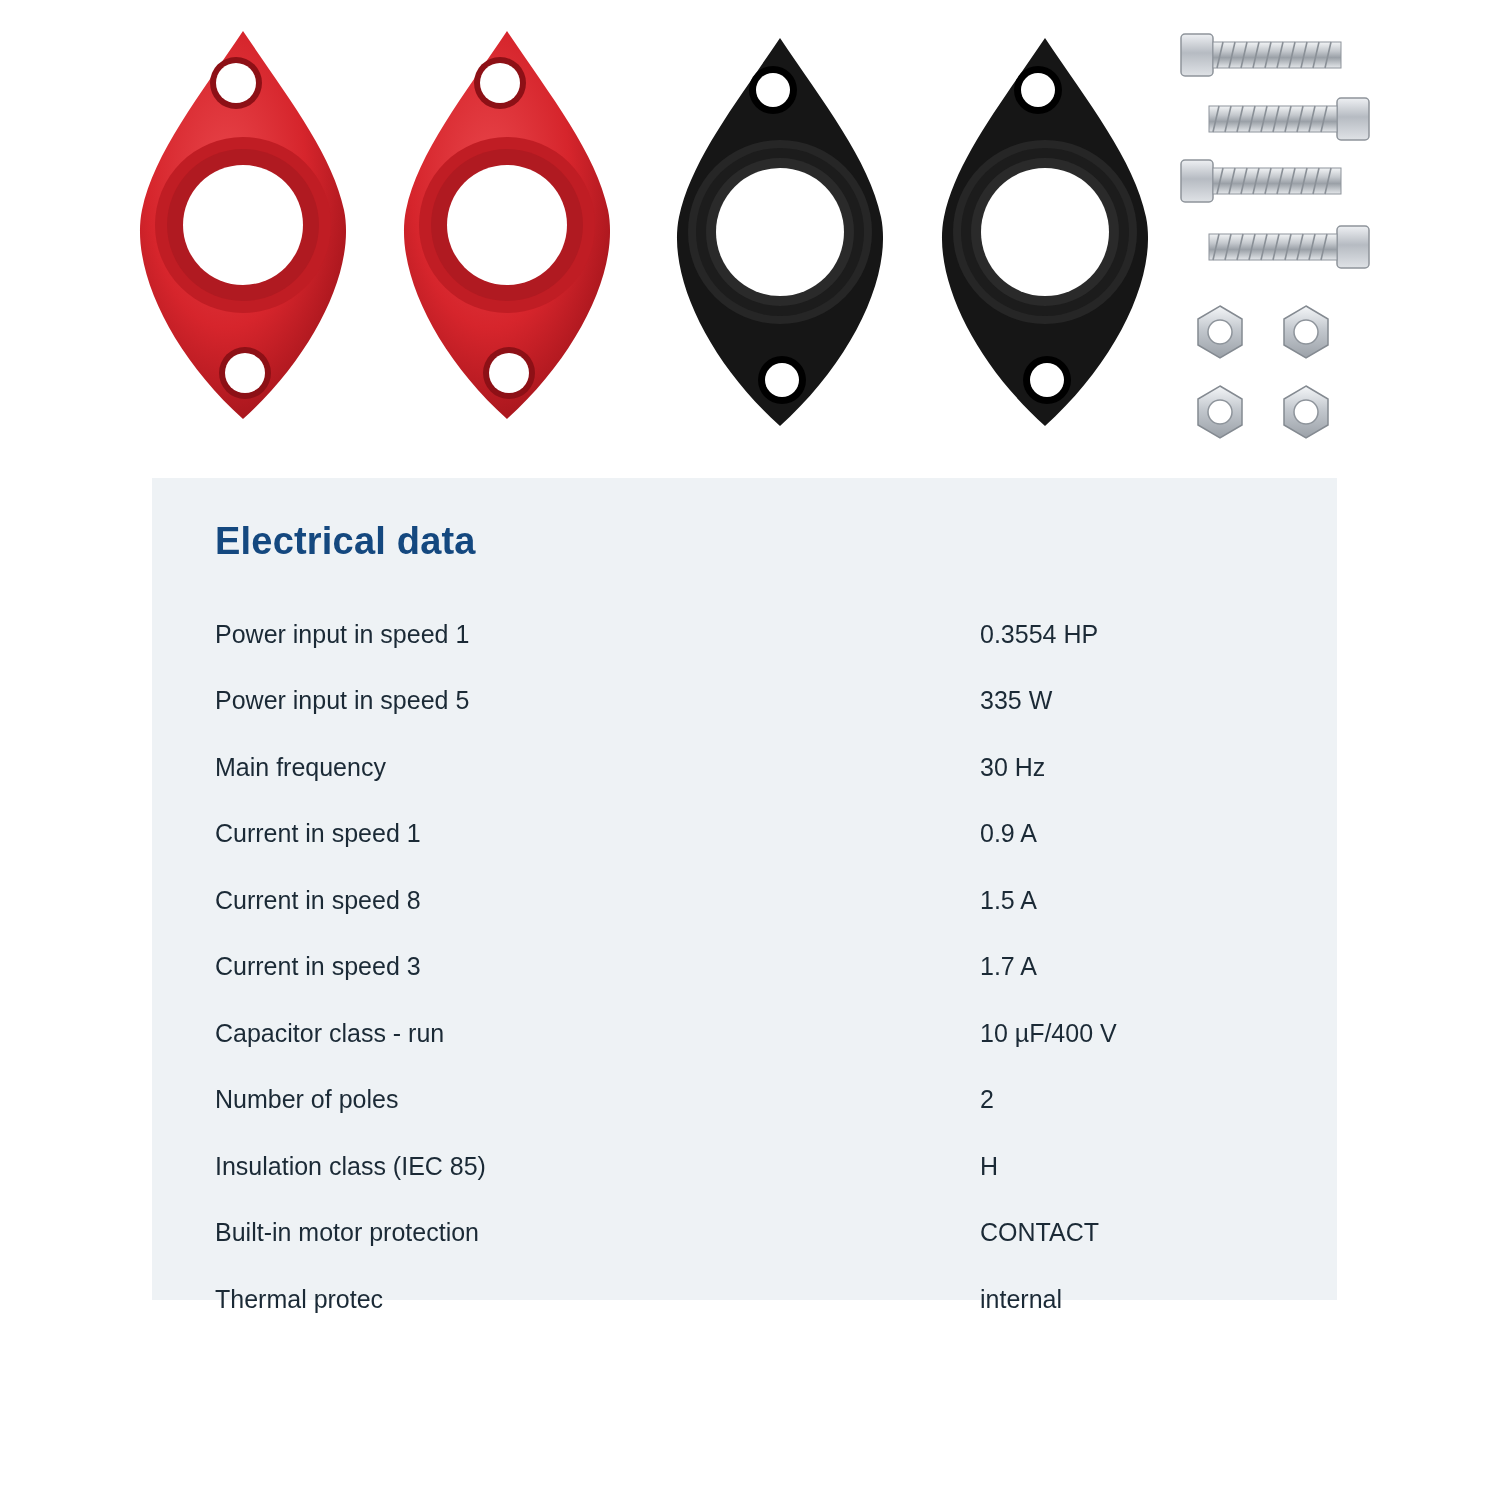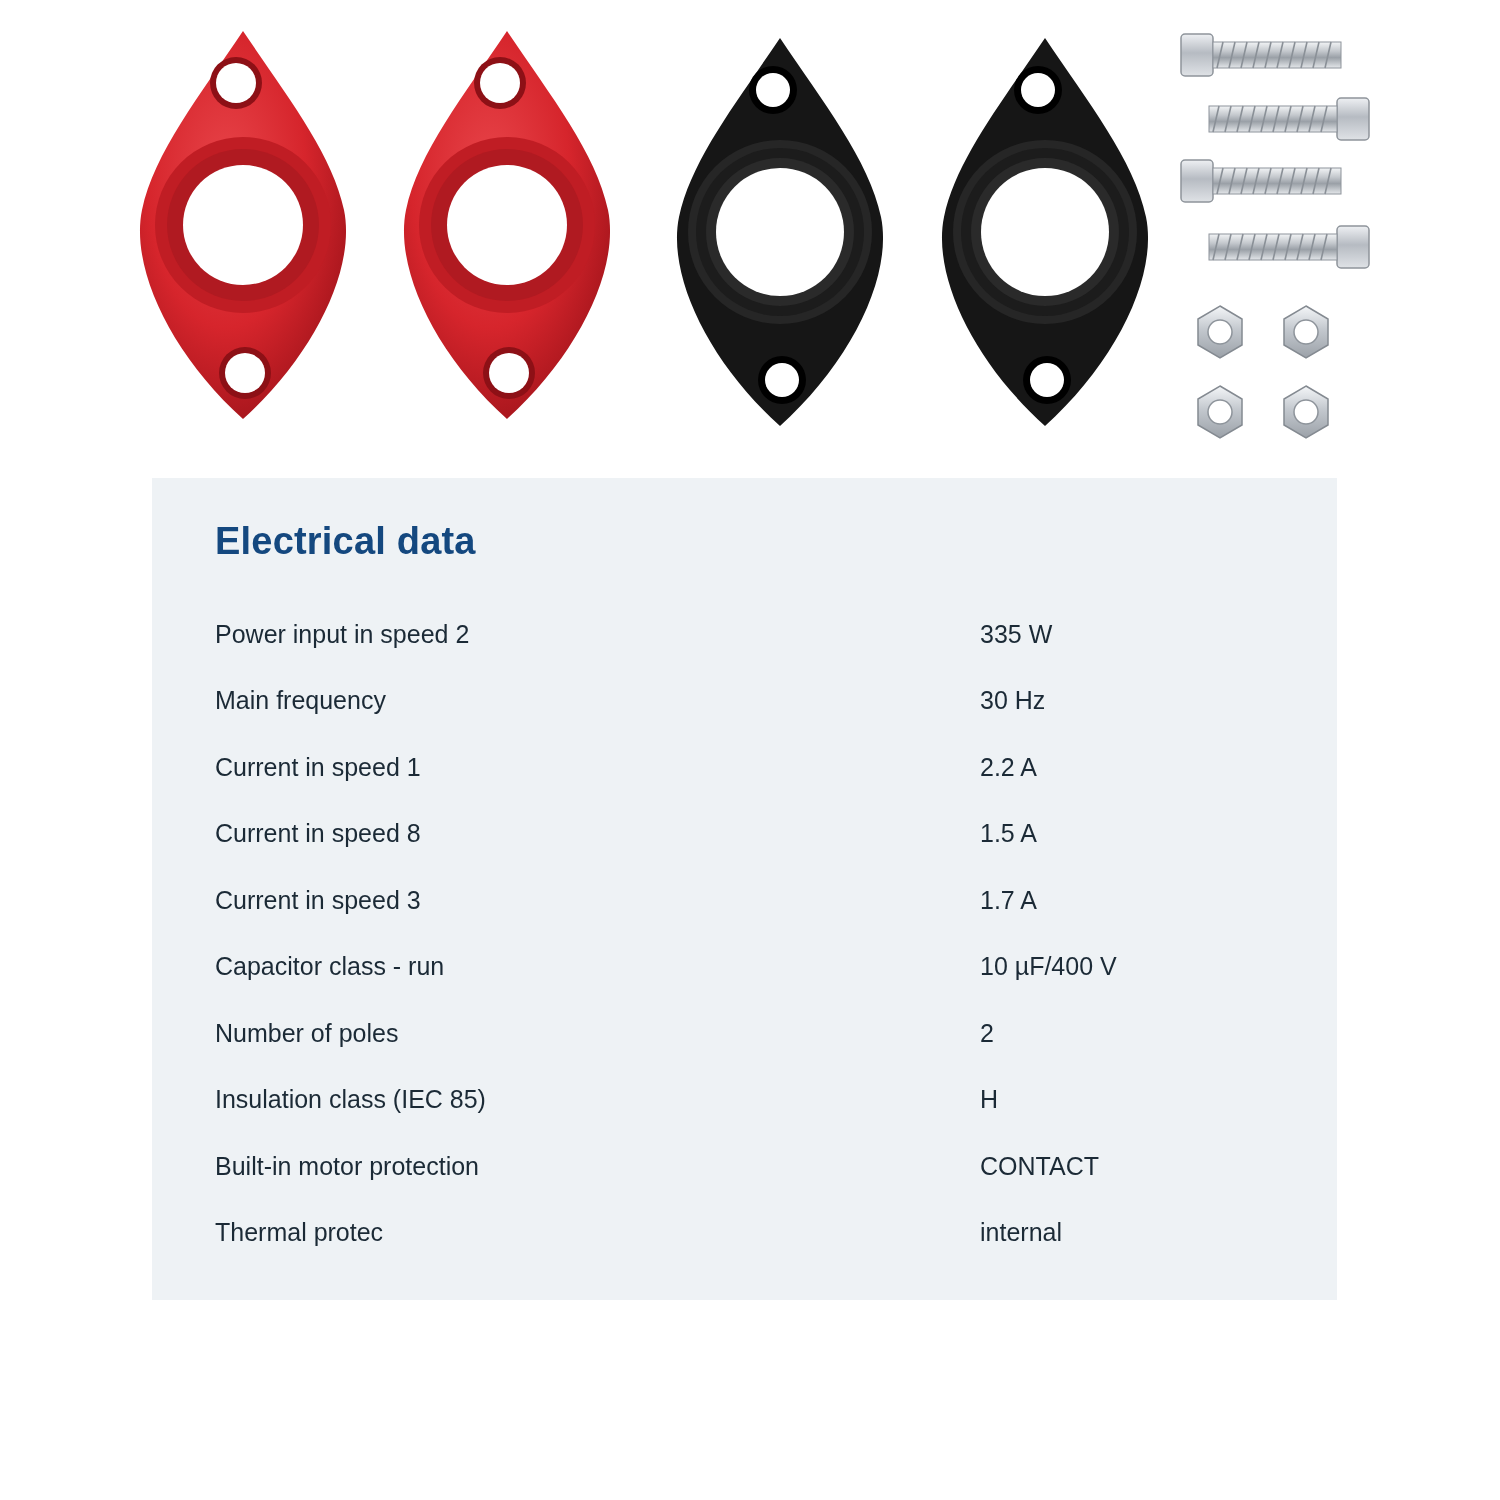--- a/index.html
+++ b/index.html
@@ -274,30 +274,34 @@
         </g>
       </svg>
     </div>
   </div>
 
   <div class="spec-panel">
     <h2 class="spec-title">Electrical data</h2>
     <table class="spec-table">
       <tbody>
         <tr>
-          <td class="spec-label">Power input in speed 2</td>
+          <td class="spec-label">Power input in speed 1</td>
+          <td class="spec-value">0.3554 HP</td>
+        </tr>
+        <tr>
+          <td class="spec-label">Power input in speed 5</td>
           <td class="spec-value">335 W</td>
         </tr>
         <tr>
           <td class="spec-label">Main frequency</td>
           <td class="spec-value">30 Hz</td>
         </tr>
         <tr>
           <td class="spec-label">Current in speed 1</td>
-          <td class="spec-value">2.2 A</td>
+          <td class="spec-value">0.9 A</td>
         </tr>
         <tr>
           <td class="spec-label">Current in speed 8</td>
           <td class="spec-value">1.5 A</td>
         </tr>
         <tr>
           <td class="spec-label">Current in speed 3</td>
           <td class="spec-value">1.7 A</td>
         </tr>
         <tr>

